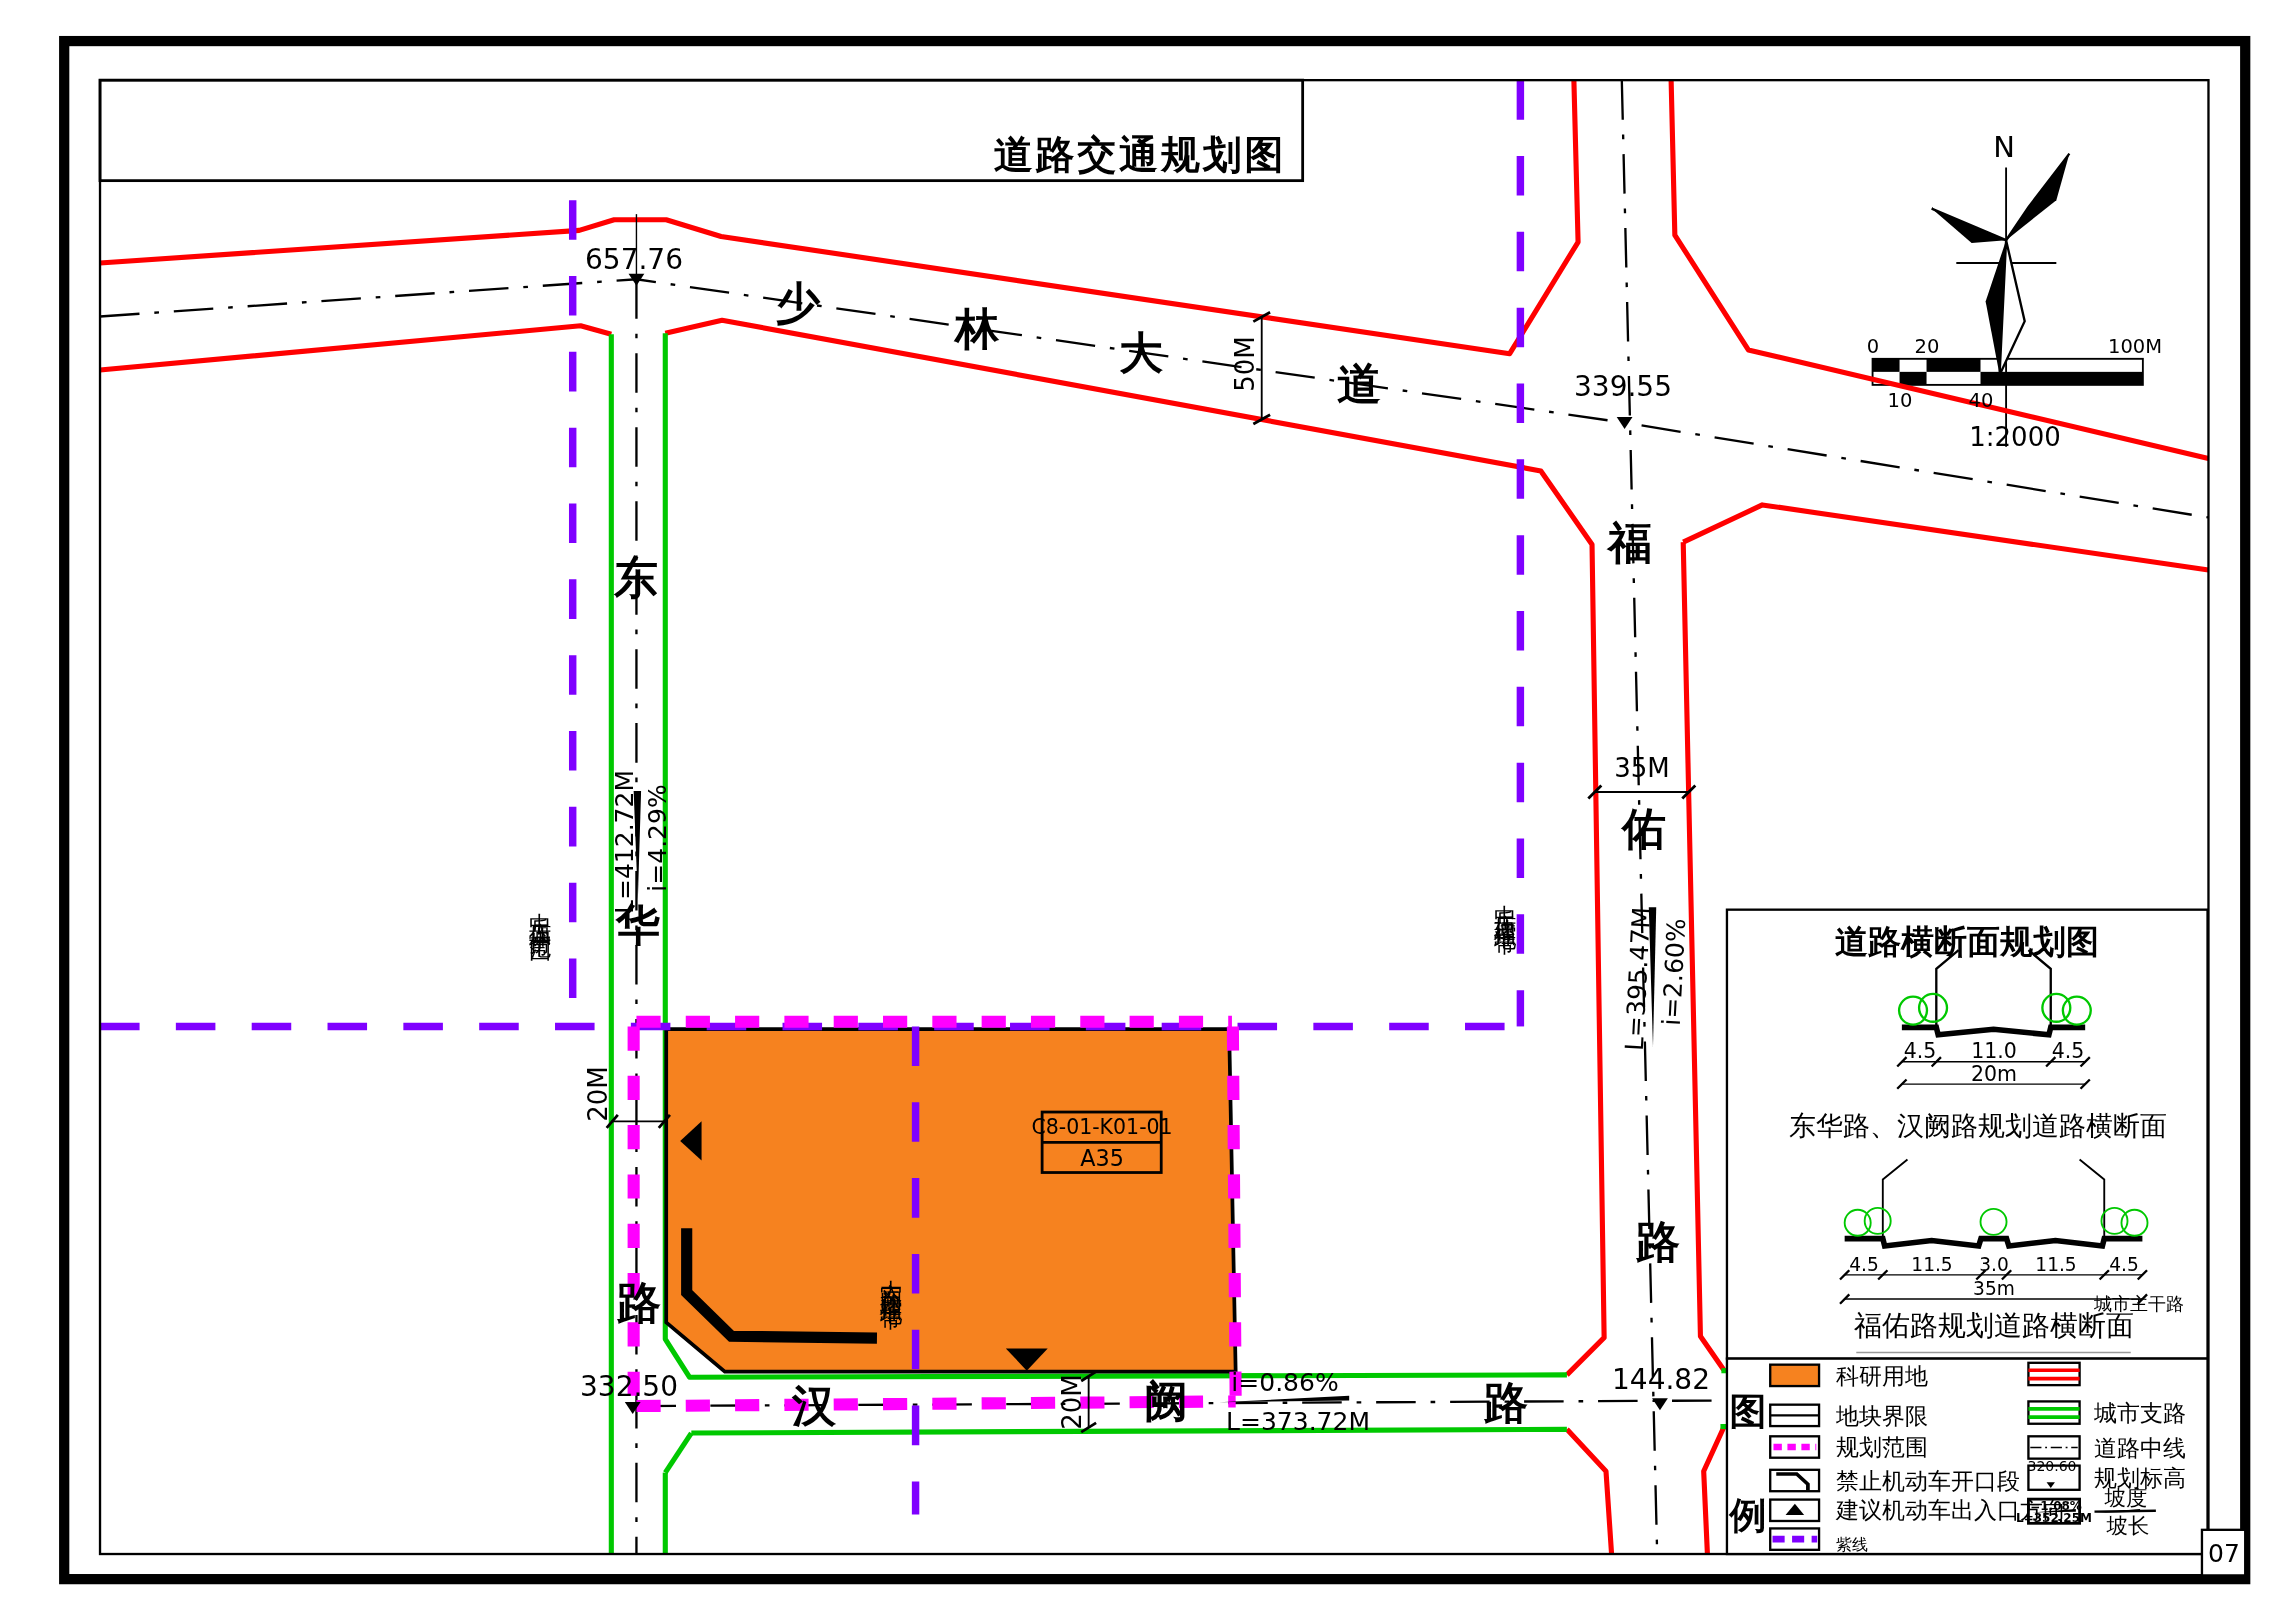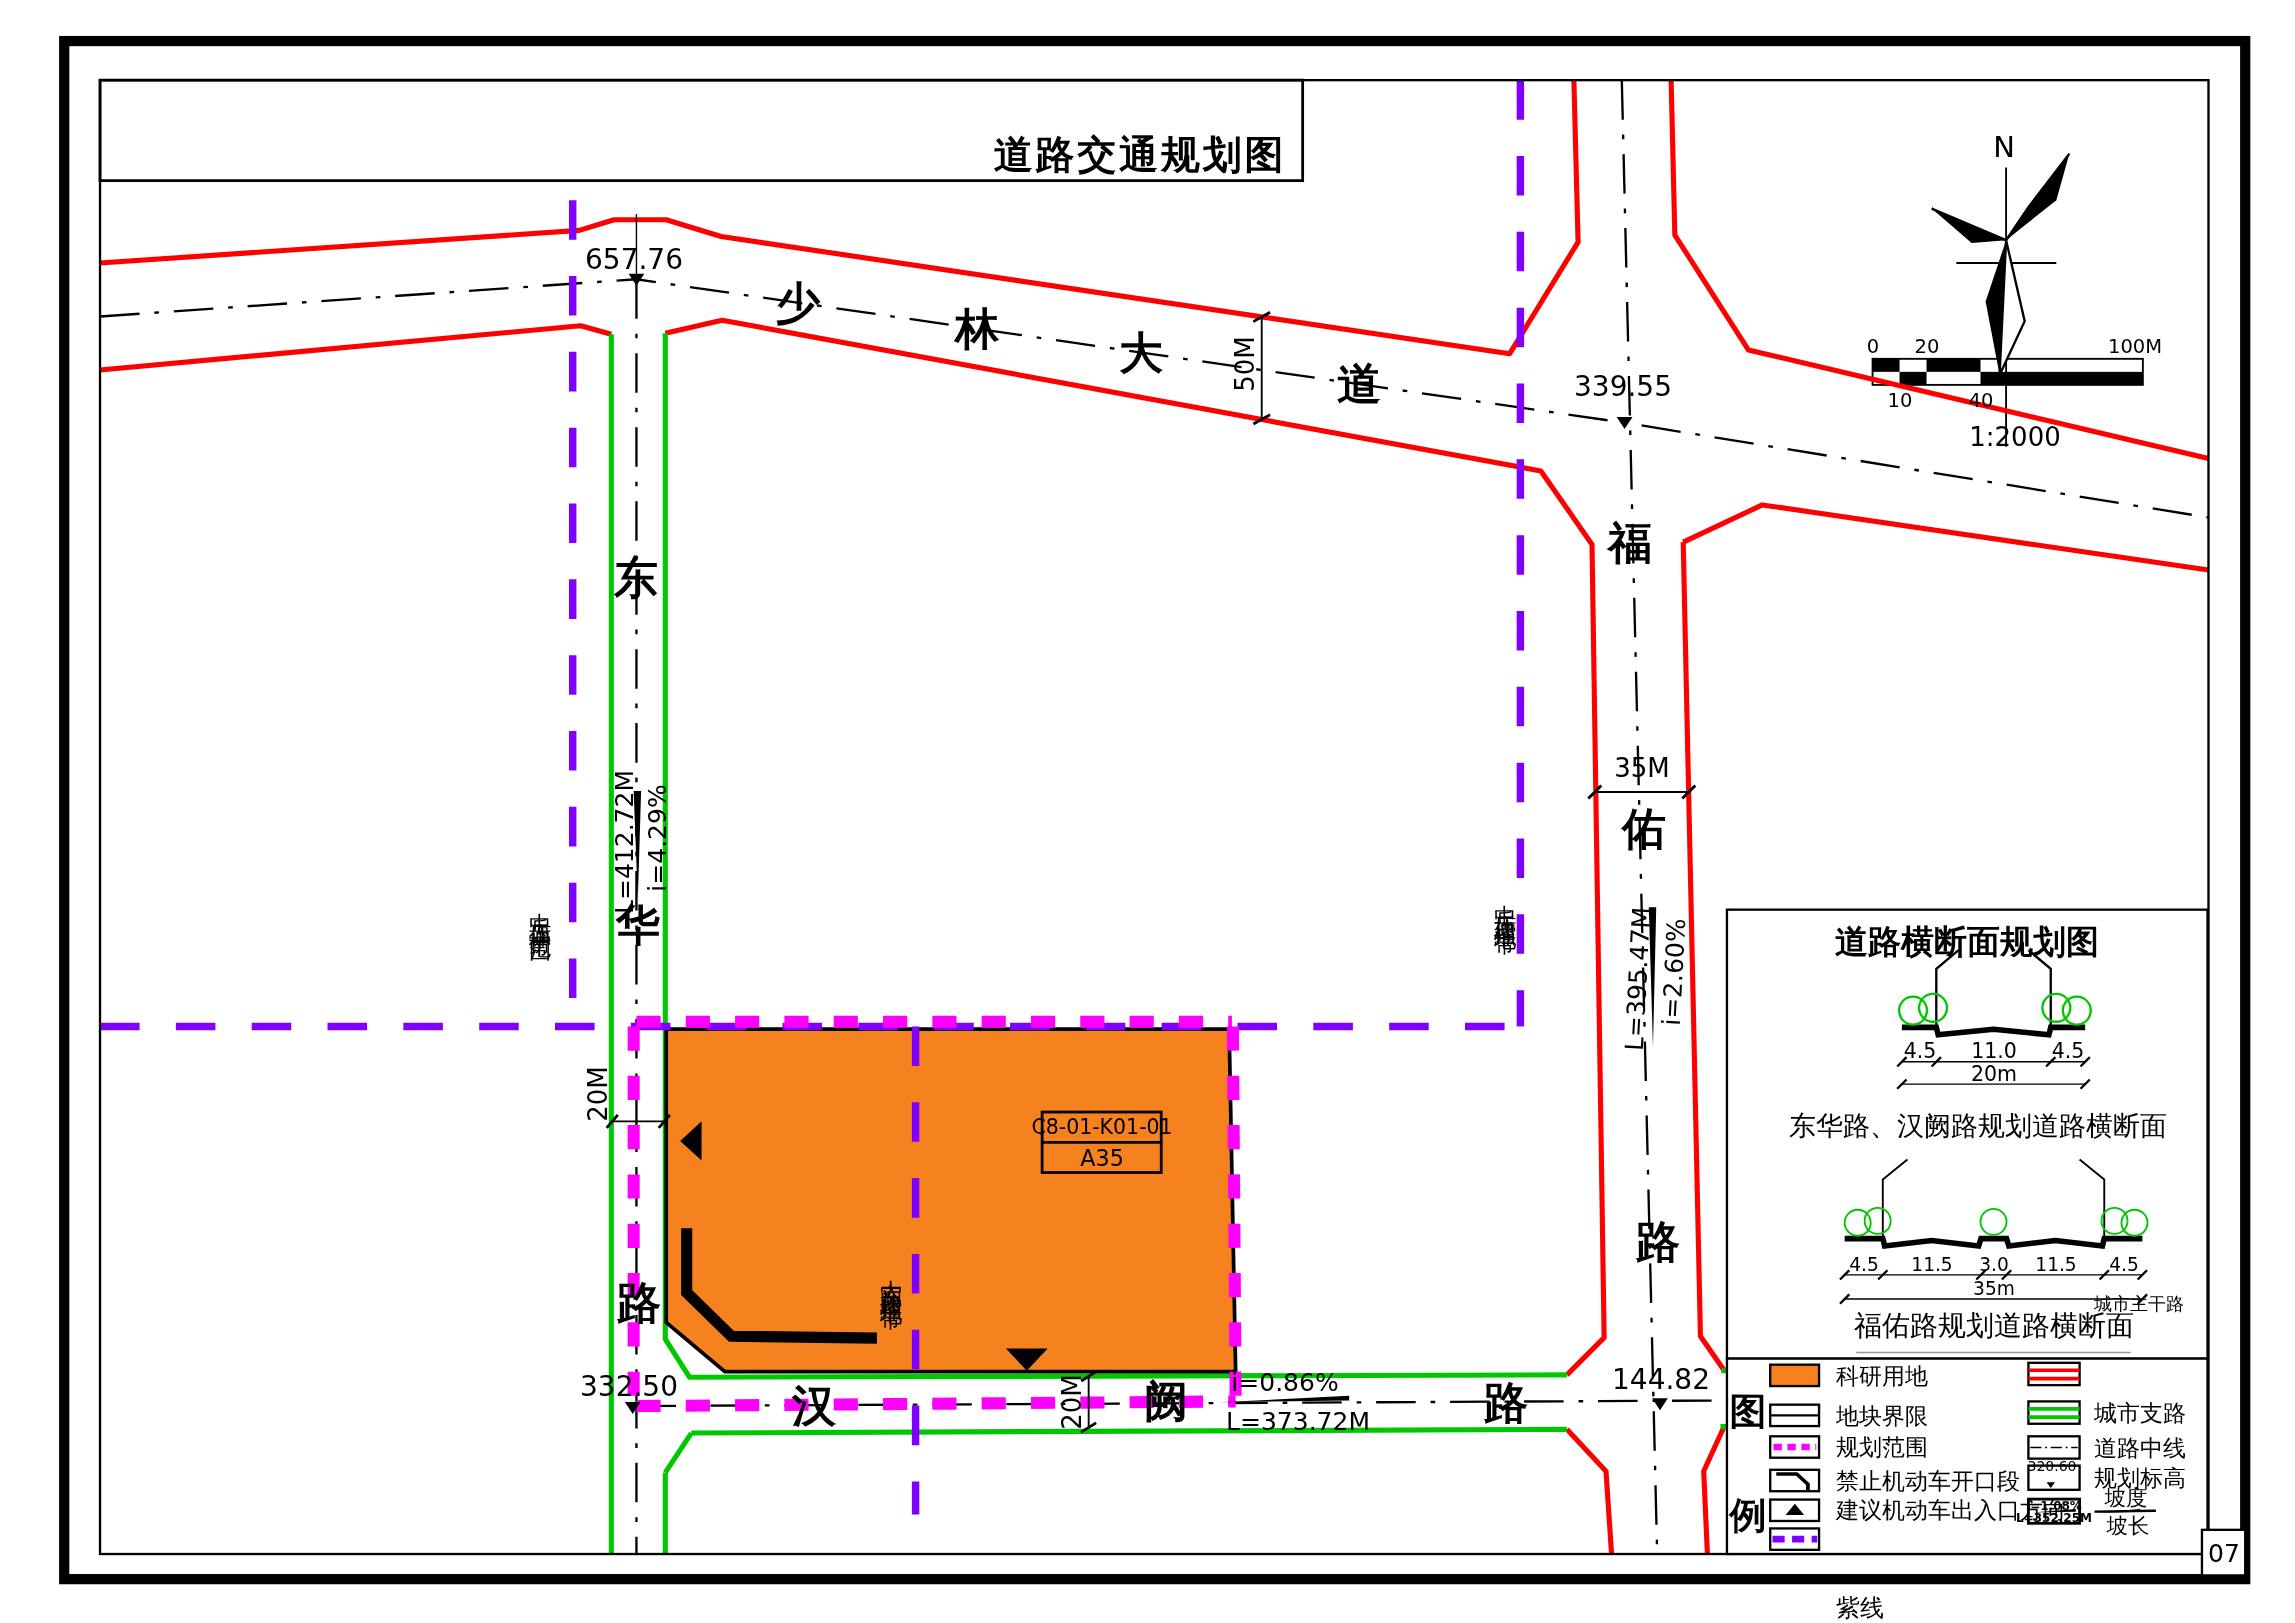--- a/index.html
+++ b/index.html
@@ -266,21 +266,21 @@
   <div class="lbl" style="left:1994px;top:1326px;font-size:28px">福佑路规划道路横断面</div>
 
   <div class="lbl b" style="left:1748px;top:1411px;font-size:37px">图</div>
   <div class="lbl b" style="left:1748px;top:1515px;font-size:37px">例</div>
 
   <div class="lbl la" style="left:1836px;top:1376px;font-size:23px">科研用地</div>
   <div class="lbl la" style="left:1836px;top:1416px;font-size:23px">地块界限</div>
   <div class="lbl la" style="left:1836px;top:1447px;font-size:23px">规划范围</div>
   <div class="lbl la" style="left:1836px;top:1481px;font-size:23px">禁止机动车开口段</div>
   <div class="lbl la" style="left:1836px;top:1510px;font-size:23px">建议机动车出入口方向</div>
-  <div class="lbl la" style="left:1836px;top:1608px;font-size:24px">紫线</div>
+  <div class="lbl la" style="left:1836px;top:1545px;font-size:16px">紫线</div>
 
   <div class="lbl la" style="left:2094px;top:1304px;font-size:18px">城市主干路</div>
   <div class="lbl la" style="left:2094px;top:1413px;font-size:23px">城市支路</div>
   <div class="lbl la" style="left:2094px;top:1448px;font-size:23px">道路中线</div>
   <div class="lbl la" style="left:2094px;top:1478px;font-size:23px">规划标高</div>
   <div class="lbl" style="left:2052px;top:1466px;font-size:14px">320.60</div>
   <div class="lbl b" style="left:2054px;top:1506px;font-size:12px">i=1.08%</div>
   <div class="lbl b" style="left:2054px;top:1518px;font-size:12px">L=352.25M</div>
   <div class="lbl" style="left:2126px;top:1498px;font-size:21.4px">坡度</div>
   <div class="lbl" style="left:2128px;top:1526px;font-size:21.4px">坡长</div>

